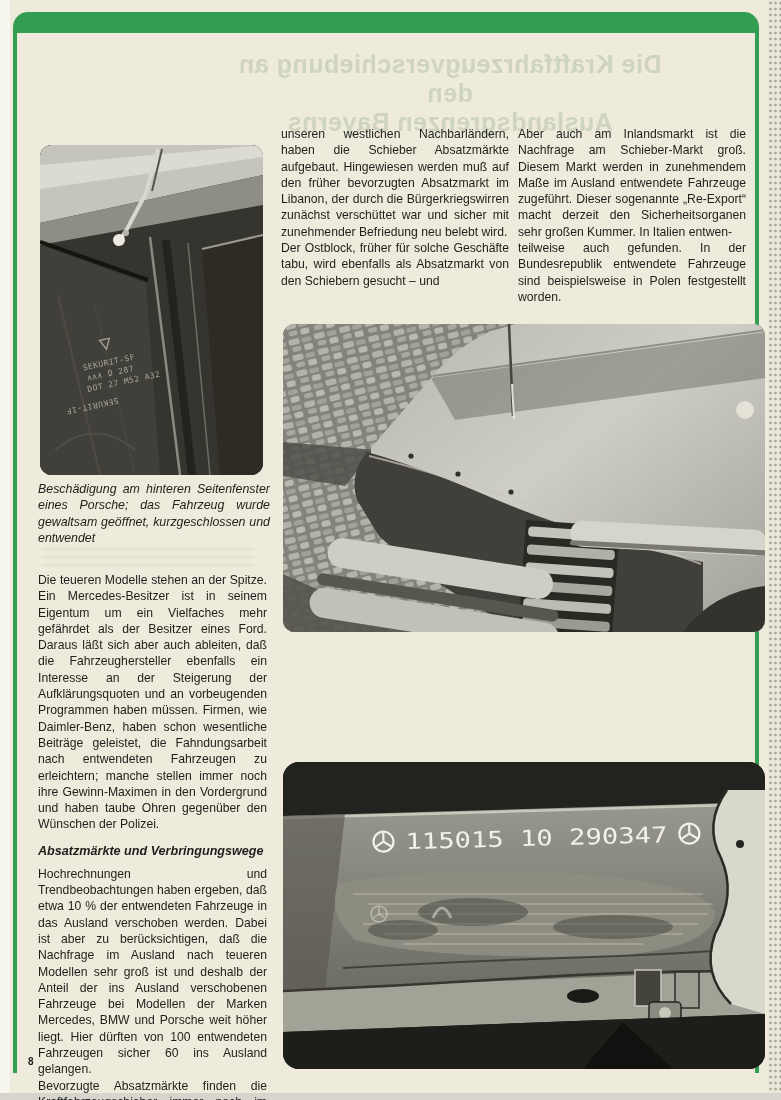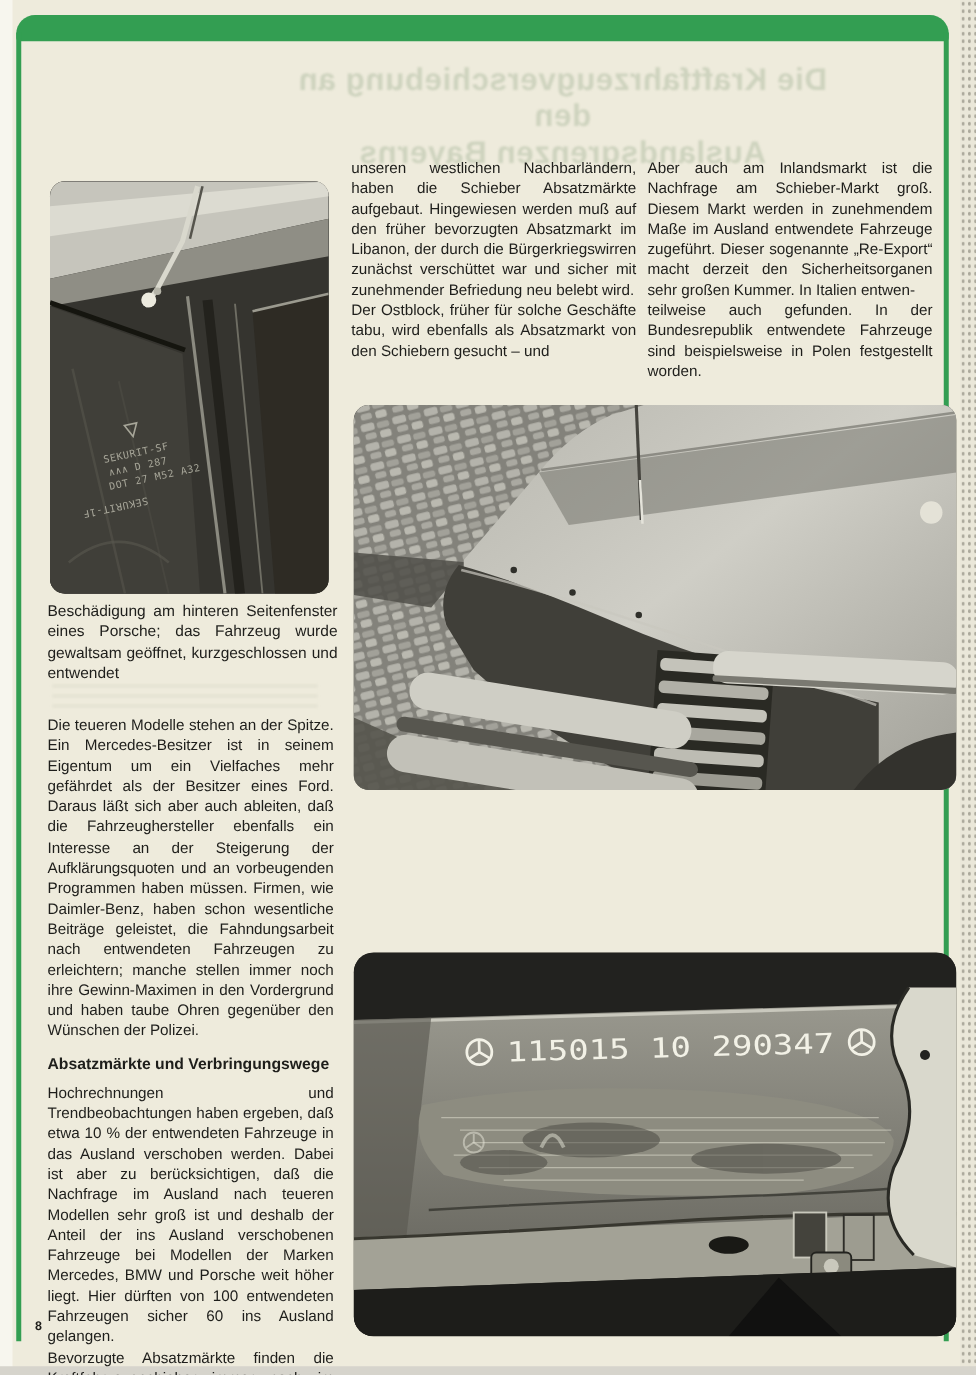--- a/index.html
+++ b/index.html
@@ -16,22 +16,22 @@
   .frame-left{left:13px;} .frame-right{left:755px;}
   
   .ghost-title{position:absolute;left:225px;top:50px;width:450px;text-align:center;
       transform:scaleX(-1);font-weight:bold;font-size:25px;line-height:29px;
       color:rgba(148,166,136,.34);filter:blur(.7px);letter-spacing:.5px;}
   .ghost-smudge{position:absolute;background:repeating-linear-gradient(180deg,
       rgba(130,140,115,.14) 0 2px, transparent 2px 8px);filter:blur(1.2px);}
   
   .body-text{position:absolute;font-size:12.2px;line-height:16.3px;text-align:justify;}
   .body-text p{margin:0;}
-  .body-text h3{margin:10px 0 7px 0;font-size:12.6px;line-height:16px;}
-  .caption{position:absolute;font-size:12.4px;line-height:16.4px;text-align:justify;}
+  .body-text h3{margin:10px 0 7px 0;font-size:12.6px;line-height:16px;font-style:italic;}
+  .caption{position:absolute;font-style:italic;font-size:12.4px;line-height:16.4px;text-align:justify;}
   .pagenum{position:absolute;left:28px;top:1056px;font-size:10px;font-weight:bold;}
   
   .photo{position:absolute;border-radius:12px;overflow:hidden;background:#2c2c28;}
   .photo svg{display:block;width:100%;height:100%;}
   #photo-chassis{border-radius:16px;}
 </style>
 </head>
 <body>
 
 <div class="page">

